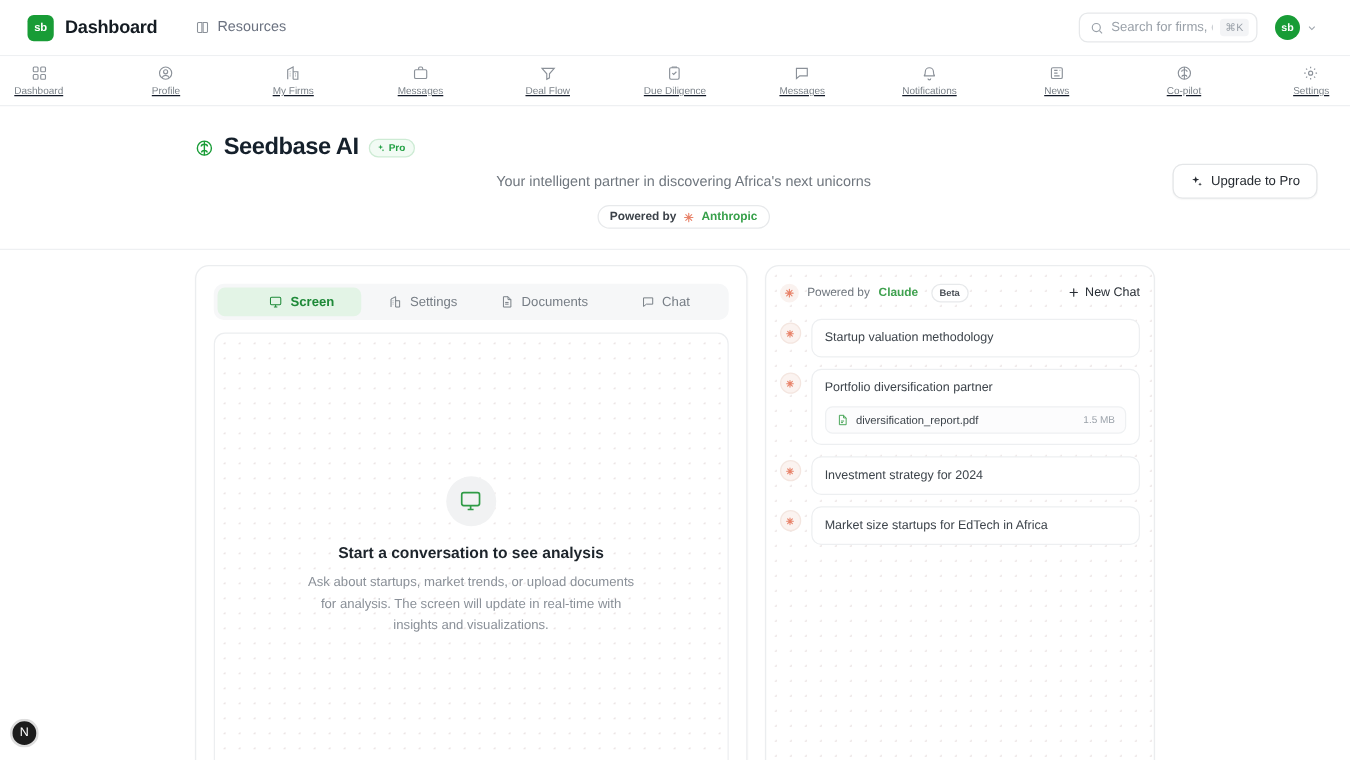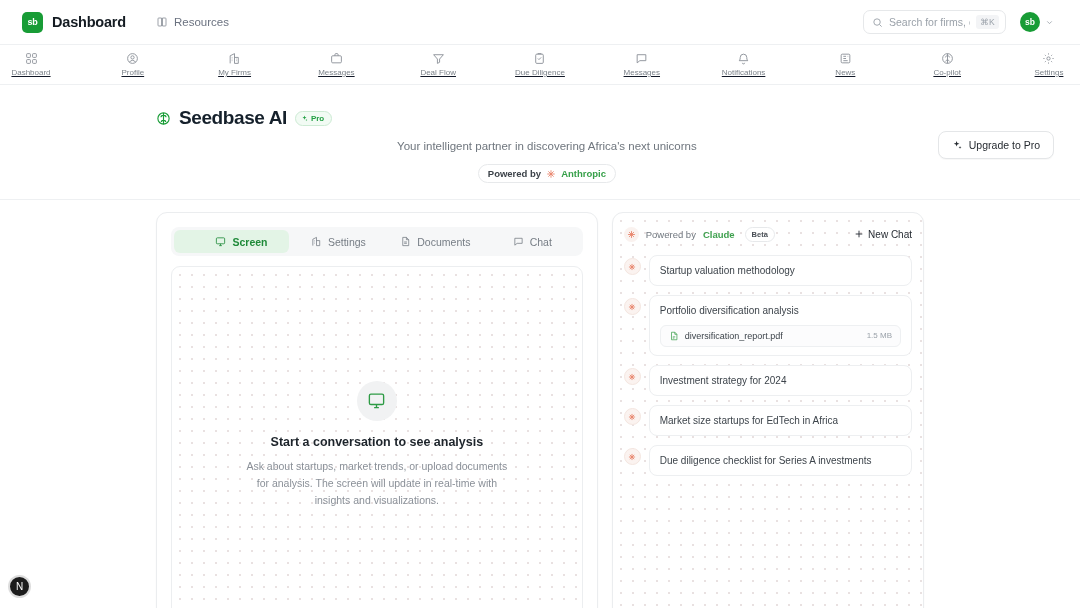--- a/index.html
+++ b/index.html
@@ -426,21 +426,21 @@
         </div>
       </div>
 
       <div class="chat-row">
         <div class="chat-ava">
           <svg width="8" height="8" viewBox="0 0 24 24" fill="none" stroke="#e8836a" stroke-width="2.6" stroke-linecap="round">
             <path d="M12 4v16M4 12h16M6.3 6.3l11.4 11.4M17.7 6.3 6.3 17.7"></path>
           </svg>
         </div>
         <div class="bubble">
-          <div class="bubble-text">Portfolio diversification analysis</div>
+          <div class="bubble-text">Portfolio diversification partner</div>
           <div class="attach">
             <svg width="10" height="10" viewBox="0 0 24 24" fill="none" stroke="#3fa14f" stroke-width="1.8">
               <path d="M6 3h8l5 5v13H6z"></path>
                 <path d="M14 3v5h5"></path>
                 <path d="M9 14h6M9 17h4"></path>
             </svg>
             <span class="attach-name">diversification_report.pdf</span>
             <span class="attach-size">1.5 MB</span>
           </div>
         </div>
@@ -461,28 +461,18 @@
         <div class="chat-ava">
           <svg width="8" height="8" viewBox="0 0 24 24" fill="none" stroke="#e8836a" stroke-width="2.6" stroke-linecap="round">
             <path d="M12 4v16M4 12h16M6.3 6.3l11.4 11.4M17.7 6.3 6.3 17.7"></path>
           </svg>
         </div>
         <div class="bubble">
           <div class="bubble-text">Market size startups for EdTech in Africa</div>
         </div>
       </div>
 
-      <div class="chat-row">
-        <div class="chat-ava">
-          <svg width="8" height="8" viewBox="0 0 24 24" fill="none" stroke="#e8836a" stroke-width="2.6" stroke-linecap="round">
-            <path d="M12 4v16M4 12h16M6.3 6.3l11.4 11.4M17.7 6.3 6.3 17.7"></path>
-          </svg>
-        </div>
-        <div class="bubble">
-          <div class="bubble-text">Due diligence checklist for Series A investments</div>
-        </div>
-      </div>
 
     </div>
   </div>
 </div>
 
 <div class="next-badge">N</div>
 
 </body></html>

